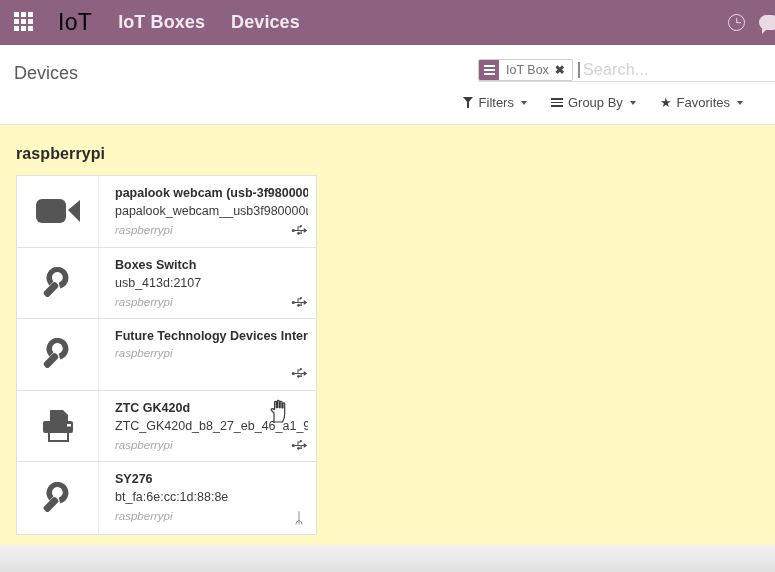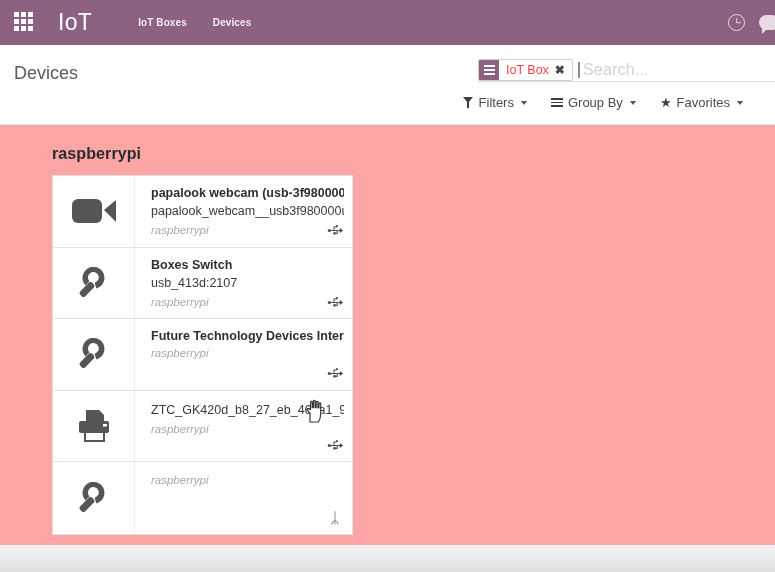--- a/index.html
+++ b/index.html
@@ -29,33 +29,33 @@
     grid-template-columns: repeat(3, 5px);
     grid-template-rows: repeat(3, 5px);
     gap: 2px;
     margin-right: 22px;
     margin-left: 4px;
     cursor: pointer;
   }
   .apps-grid i { display: block; width: 5px; height: 5px; background: #ffffff; }
 
   .brand {
-    color: #ffffff;
+    color: #000000;
     font-size: 23px;
     font-weight: 400;
     letter-spacing: 0.3px;
-    margin-right: 46px;
+    margin-right: 26px;
     cursor: pointer;
     line-height: 1;
   }
 
   .nav-links { display: flex; align-items: center; gap: 26px; }
   .nav-link {
     color: #f3eaf0;
-    font-size: 10px;
+    font-size: 18px;
     font-weight: 600;
     cursor: pointer;
     letter-spacing: 0.1px;
   }
 
   .nav-right {
     position: absolute;
     right: 0;
     top: 0;
     height: 45px;
@@ -133,21 +133,21 @@
     background: #8d6180;
     display: flex;
     flex-direction: column;
     justify-content: center;
     align-items: center;
     gap: 2px;
   }
   .facet-icon i { display: block; width: 11px; height: 2px; background: #ffffff; }
   .facet-label {
     font-size: 12.5px;
-    color: #ef4444;
+    color: #737373;
     padding: 0 6px 0 7px;
     line-height: 20px;
   }
   .facet-close {
     font-size: 12px;
     color: #4a4a4a;
     font-weight: bold;
     padding-right: 7px;
     cursor: pointer;
     line-height: 20px;
@@ -213,25 +213,24 @@
   .ico-bars i:nth-child(2){ width: 12px; }
   .ico-bars i:nth-child(3){ width: 12px; }
   .ico-star {
     font-size: 13px;
     color: #3d3d3d;
     line-height: 11px;
   }
 
   
   .content {
-    background: #fca5a5;
+    background: #fef9c3;
     height: 447px;
     position: relative;
     overflow: hidden;
-    padding-left: 36px;
   }
   .group-title {
     font-size: 16px;
     font-weight: bold;
     color: #2b2b2b;
     padding: 20px 0 12px 16px;
     letter-spacing: 0.1px;
   }
 
   .card-list {
@@ -489,20 +488,21 @@
     <div class="device-card">
       <div class="card-icon-col">
         <svg class="dev-svg" width="38" height="38" viewBox="0 0 38 38">
           <path d="M11 3 h13 l5 5 v6 h-18 Z" fill="#555555"></path>
           <rect x="4" y="14" width="30" height="12" rx="2" fill="#555555"></rect>
           <rect x="10" y="25" width="19" height="9" fill="#ffffff" stroke="#555555" stroke-width="2"></rect>
           <rect x="28" y="17" width="4" height="2.5" fill="#ffffff"></rect>
         </svg>
       </div>
       <div class="card-body">
+        <div class="card-name">ZTC GK420d</div>
         <div class="card-id">ZTC_GK420d_b8_27_eb_46_a1_99</div>
         <div class="card-host">raspberrypi</div>
         <div class="conn-icon">
           <svg width="17" height="17" viewBox="0 0 24 24">
             <g fill="#4e4e4e">
               <circle cx="3.2" cy="12" r="2.2"></circle>
               <rect x="3" y="11.3" width="16" height="1.5"></rect>
               <path d="M18 8.5 L23 12 L18 15.5 Z"></path>
               <rect x="9.2" y="7.4" width="1.4" height="5"></rect>
               <rect x="9.2" y="6.2" width="4.6" height="1.5"></rect>
@@ -517,20 +517,22 @@
     </div>
 
     <div class="device-card">
       <div class="card-icon-col">
         <svg class="dev-svg" width="38" height="38" viewBox="0 0 38 38">
           <path d="M25.5 3.2 a11 11 0 1 0 5.5 9.9 l-5.8 0 a5.4 5.4 0 1 1 -2.6 -4.6 Z" fill="#555555" transform="rotate(135 19 13)"></path>
           <rect x="3.5" y="22" width="17" height="7" rx="2.6" transform="rotate(-45 12 25.5)" fill="#555555"></rect>
         </svg>
       </div>
       <div class="card-body">
+        <div class="card-name">SY276</div>
+        <div class="card-id">bt_fa:6e:cc:1d:88:8e</div>
         <div class="card-host">raspberrypi</div>
         <div class="conn-icon">
           <span class="bt-glyph">ᛦ</span>
         </div>
       </div>
     </div>
 
   </div>
 
   <div class="bottom-strip"></div>

